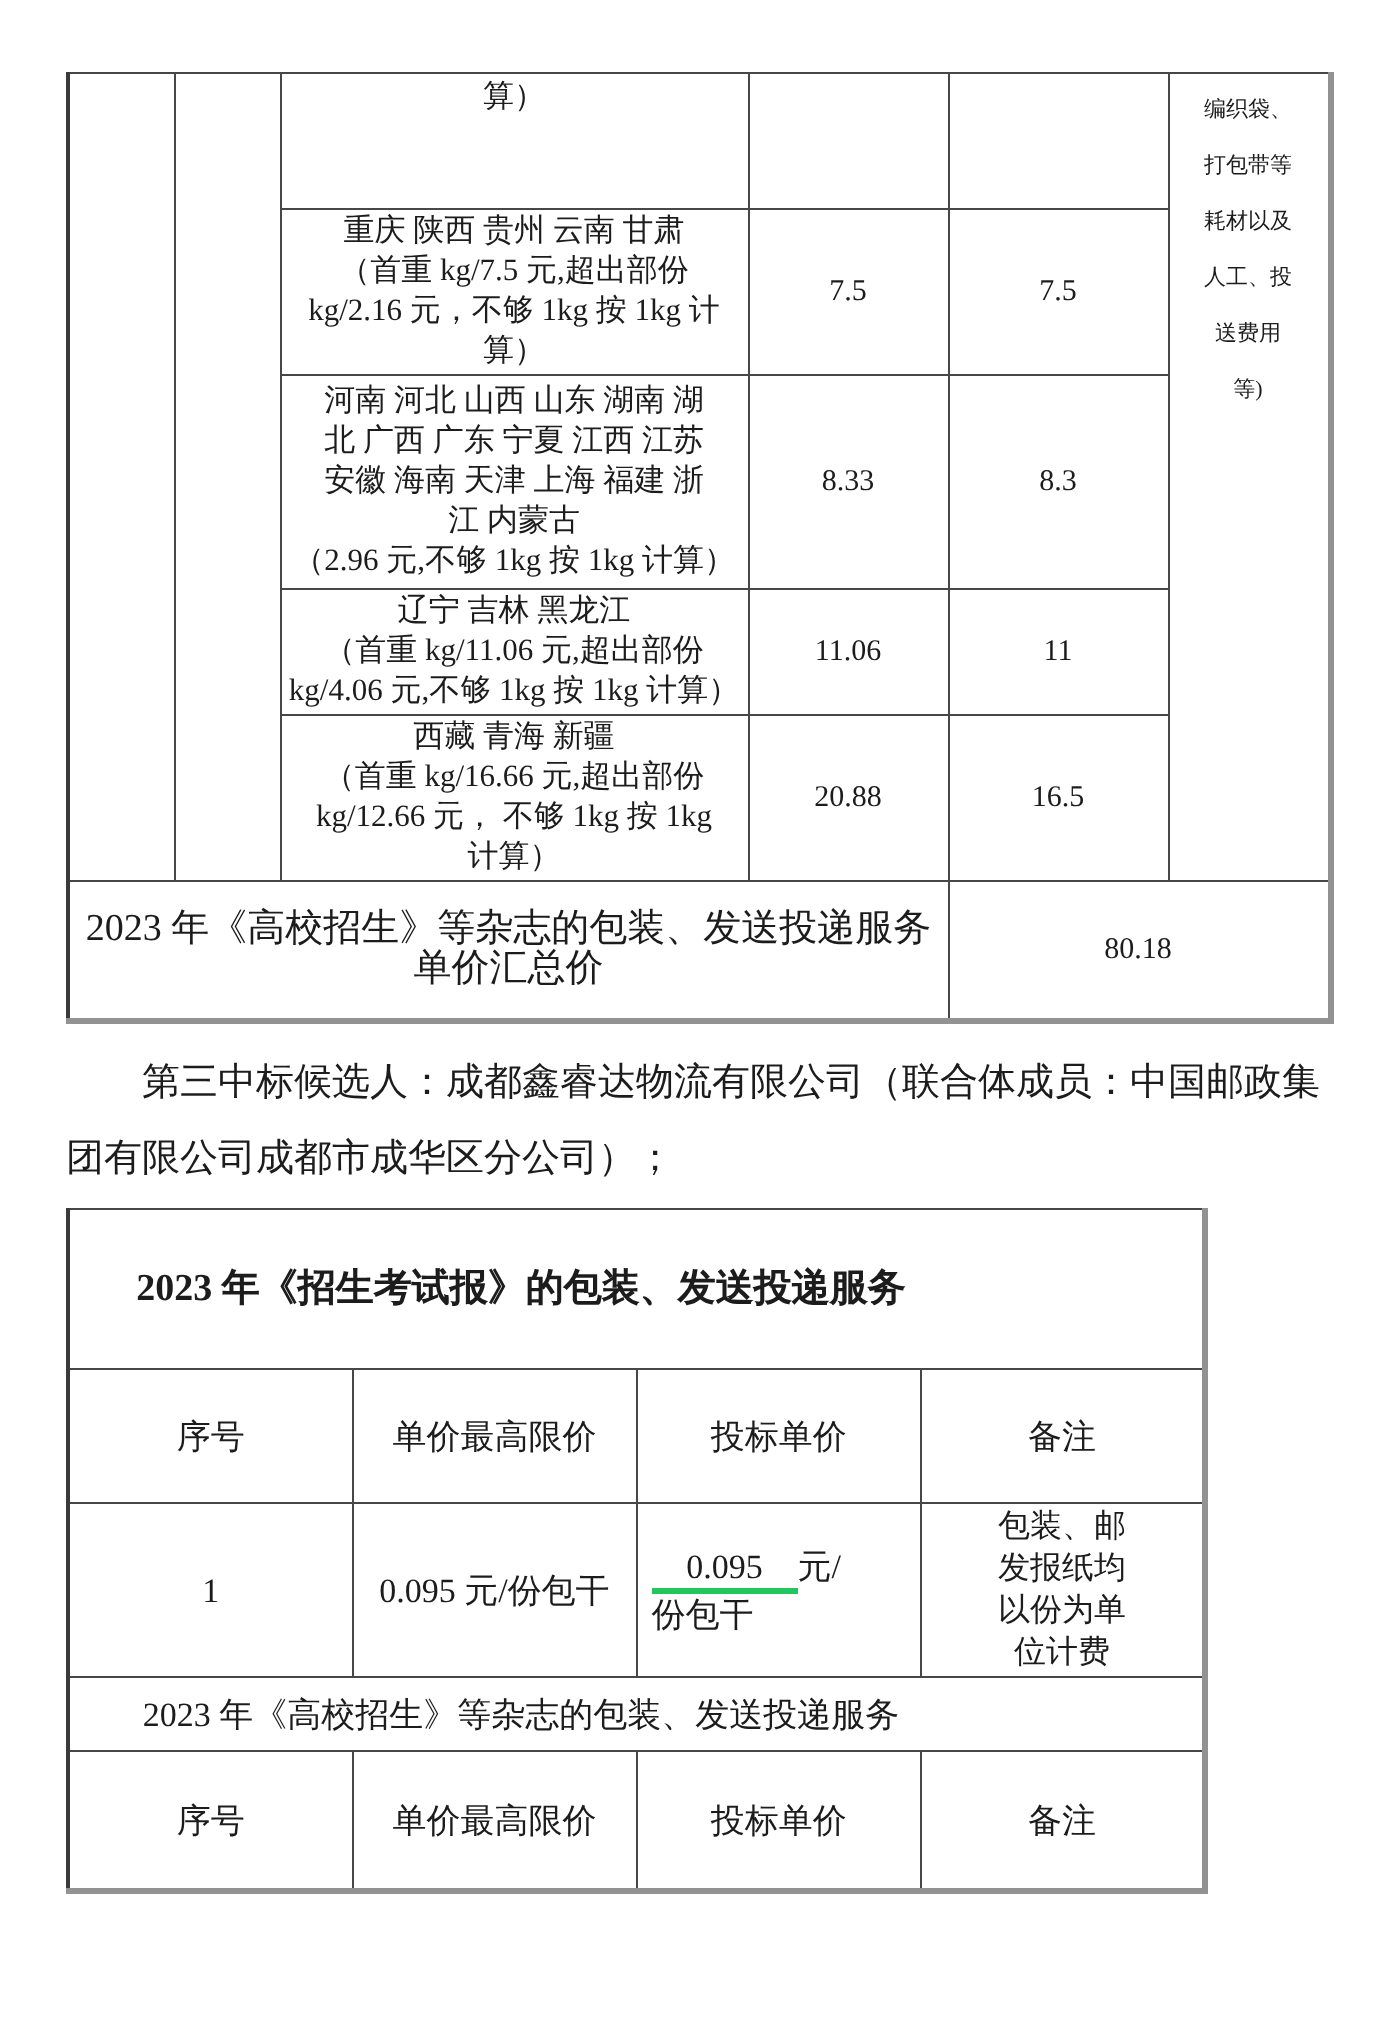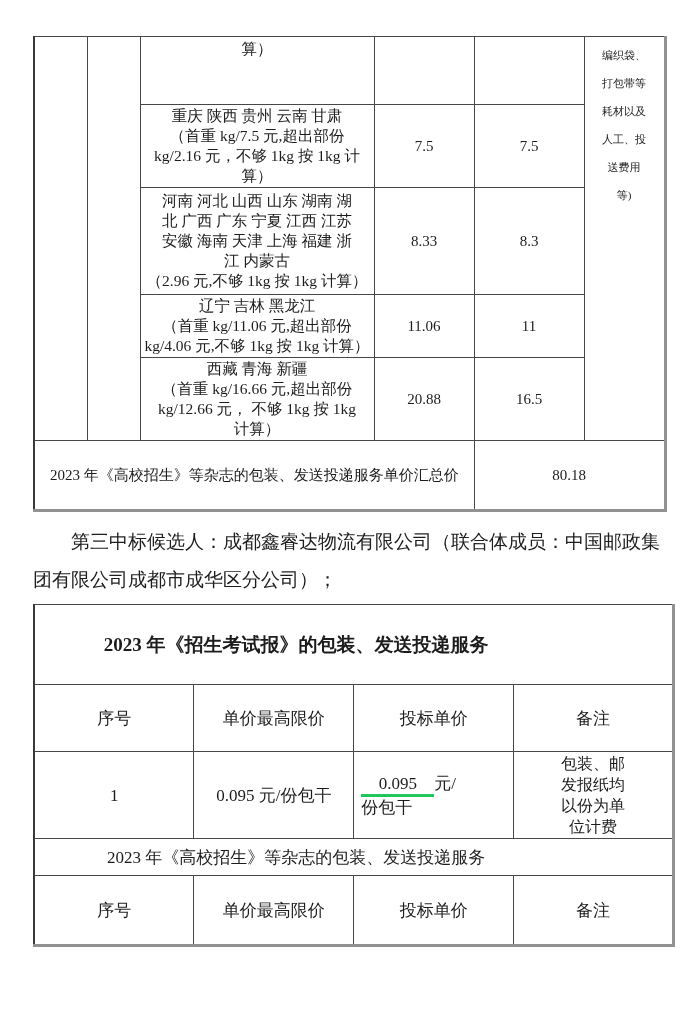--- a/index.html
+++ b/index.html
@@ -17,32 +17,32 @@
      padding:1px 3px;box-sizing:border-box;overflow:hidden;}
 
   
   .t1{width:631px;}
   .t1 td{font-size:15.5px;line-height:20px;white-space:pre-line;}
   .t1 .c-a{width:53px;} .t1 .c-b{width:53px;} .t1 .c-desc{width:234px;}
   .t1 .c-max{width:100px;} .t1 .c-bid{width:110px;} .t1 .c-rem{width:81px;}
   .t1 .cell-top{vertical-align:top;padding-top:2px;}
   .t1 .remark-cell{vertical-align:top;padding-top:4px;line-height:28px;font-size:11px;}
   .t1 .num{font-size:15px;}
-  .t1 .sum-label{font-size:15px;white-space:normal;padding:2px 1px;}
+  .t1 .sum-label{font-size:19px;white-space:normal;padding:2px 1px;}
   .t1 .sum-value{font-size:15px;}
   .tr-r0{height:68px;} .tr-r1{height:79px;} .tr-r2{height:107px;}
   .tr-r3{height:62px;} .tr-r4{height:78px;} .tr-sum{height:70px;}
 
   
   .para{margin:0;width:634px;font-size:19px;line-height:38px;
         text-indent:2em;white-space:pre-line;}
   .para.first{margin-top:11px;}
 
   
-  .t2{width:642px;margin-top:5px;}
+  .t2{width:571px;margin-top:5px;}
   .t2 td{font-size:17px;line-height:21px;}
   .t2 .c-no{width:53px;} .t2 .c-max{width:386px;}
   .t2 .c-bid{width:108px;} .t2 .c-rem{width:84px;}
   .t2 .title-cell{font-weight:bold;font-size:19px;padding-right:118px;}
   .t2 .section-cell{font-size:17px;padding-right:118px;}
   .t2 .bid-cell{text-align:left;padding-left:7px;}
   .t2 .remark-cell2{font-size:16px;white-space:pre-line;padding:1px 2px;text-align:center;}
   .ubox{display:inline-block;border-bottom:3px solid #22c55e;min-width:73px;text-align:center;}
   .usuffix{white-space:pre-line;}
   .tr2-title{height:80px;} .tr2-head{height:67px;} .tr2-row{height:81px;}

